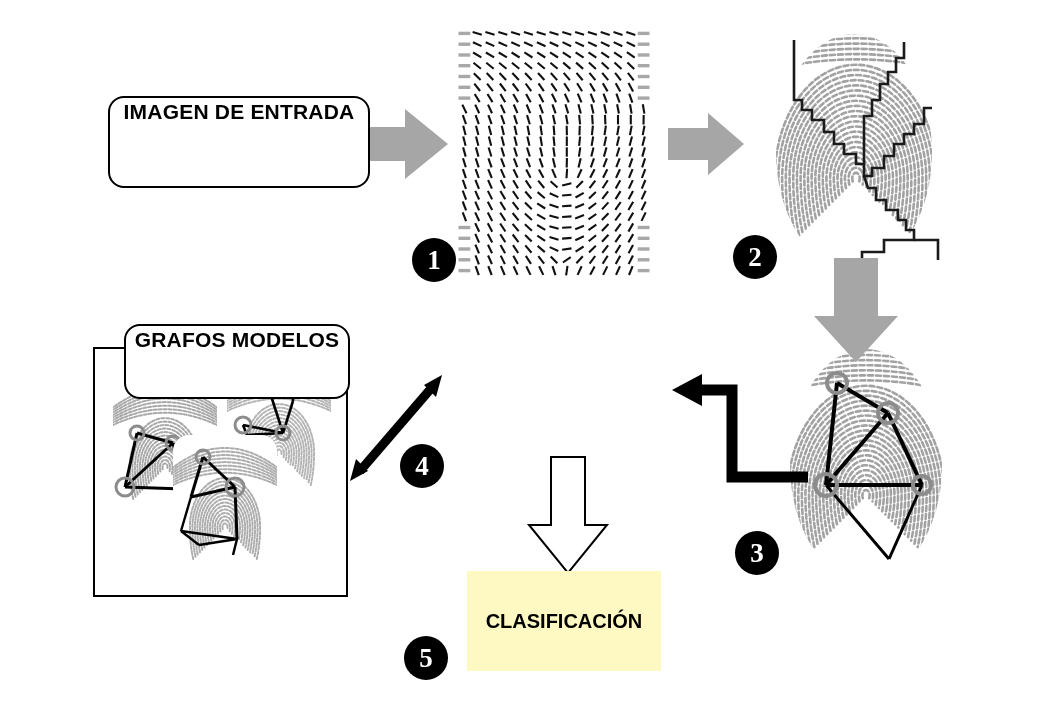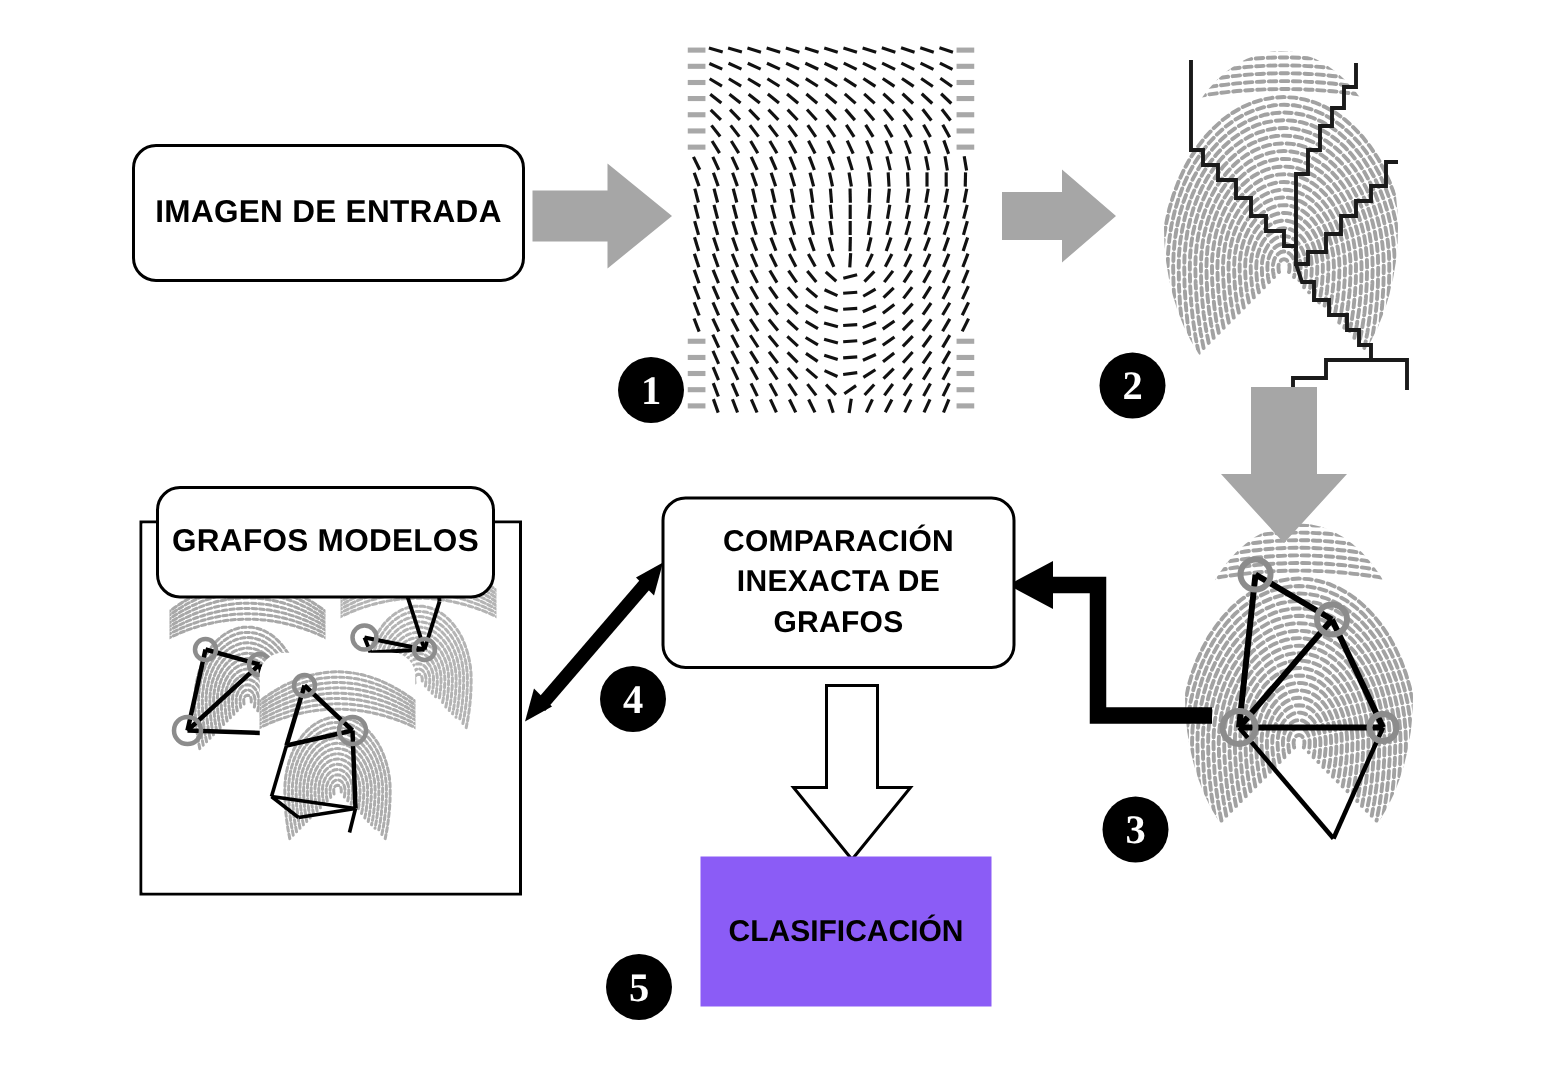--- a/index.html
+++ b/index.html
@@ -19,34 +19,34 @@
   }
   .abs { position: absolute; }
 
   
   .rbox {
     box-sizing: border-box;
     border: 2px solid #000000;
     border-radius: 16px;
     background: #ffffff;
     display: flex;
-    align-items: center;
     justify-content: center;
     text-align: center;
     font-weight: bold;
     color: #000000;
     letter-spacing: 0.2px;
     line-height: 1.35;
     z-index: 30;
+    margin-left: 20px;
   }
 
   
   .graybox {
     box-sizing: border-box;
-    background: #8b5cf6;
+    background: #fef9c3;
     display: flex;
     align-items: center;
     justify-content: center;
     text-align: left;
     font-weight: bold;
     color: #000000;
     z-index: 30;
   }
 
   
@@ -747,25 +747,20 @@
   </div>
 
   <div class="abs rbox nosel" style="left:88px; top:96px; width:262px; height:92px; font-size:21px;">
     <span>IMAGEN DE ENTRADA</span>
   </div>
 
   <div class="abs rbox nosel" style="left:104px; top:324px; width:226px; height:75px; font-size:21px;">
     <span>GRAFOS MODELOS</span>
   </div>
 
-  <div class="abs rbox nosel" style="left:441px; top:331px; width:236px; height:115px; font-size:20px; flex-direction:column;">
-    <span>COMPARACIÓN</span>
-    <span>INEXACTA DE</span>
-    <span>GRAFOS</span>
-  </div>
 
   <div class="abs graybox nosel" style="left:467px; top:571px; width:194px; height:100px; font-size:20px;">
     <span>CLASIFICACIÓN</span>
   </div>
 
   <div class="abs badge nosel" style="left:412px; top:238px;">
     <span>1</span>
   </div>
 
   <div class="abs badge nosel" style="left:733px; top:235px;">

